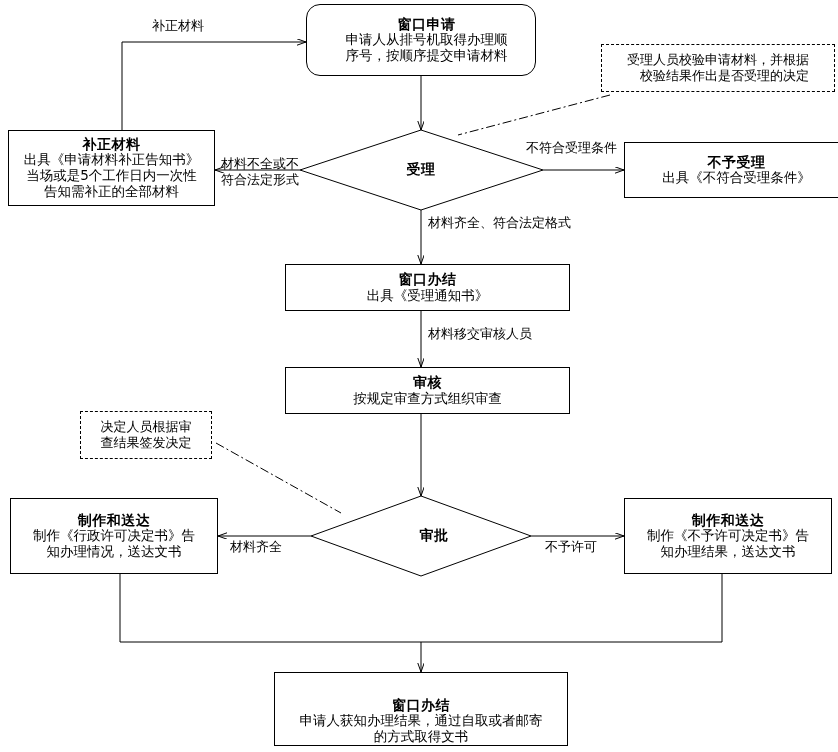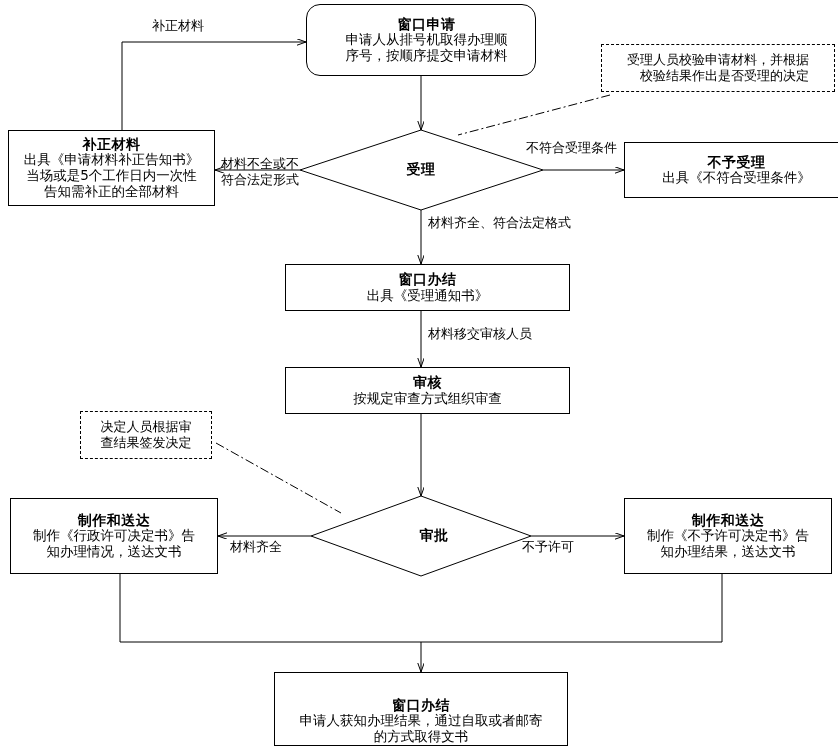--- a/index.html
+++ b/index.html
@@ -188,15 +188,15 @@
 符合法定形式</div>
 
   <div class="edge-label" style="left:526px; top:140px;">不符合受理条件</div>
 
   <div class="edge-label" style="left:428px; top:215px;">材料齐全、符合法定格式</div>
 
   <div class="edge-label" style="left:428px; top:326px;">材料移交审核人员</div>
 
   <div class="edge-label" style="left:230px; top:539px;">材料齐全</div>
 
-  <div class="edge-label" style="left:522px; top:539px;">不予许可</div>
+  <div class="edge-label" style="left:545px; top:539px;">不予许可</div>
 
 </div>
 
 </body></html>

